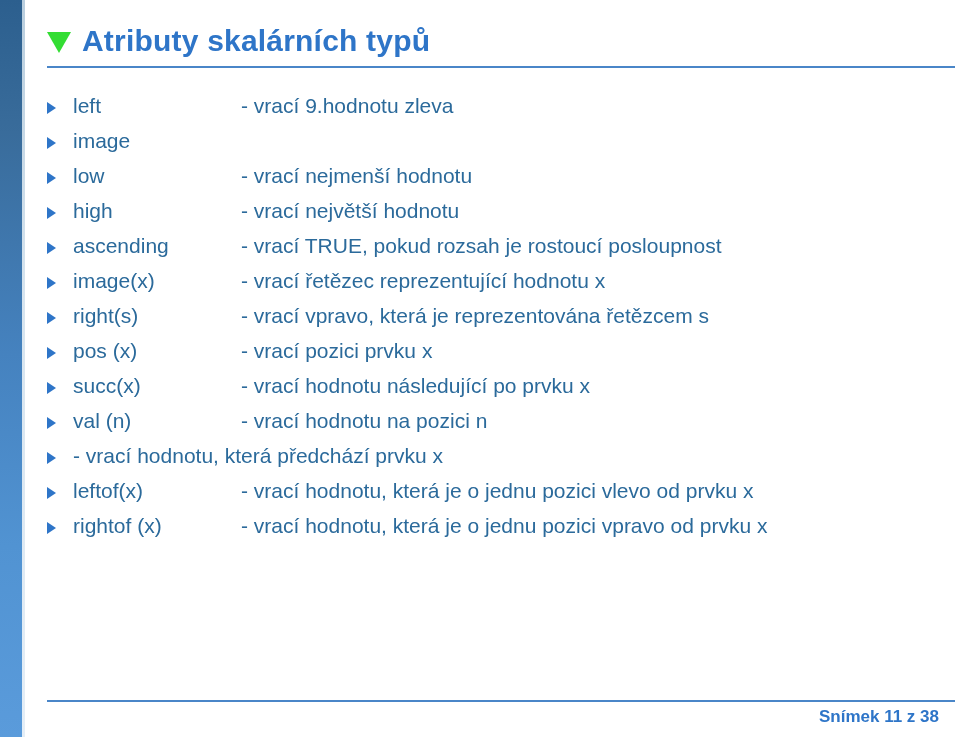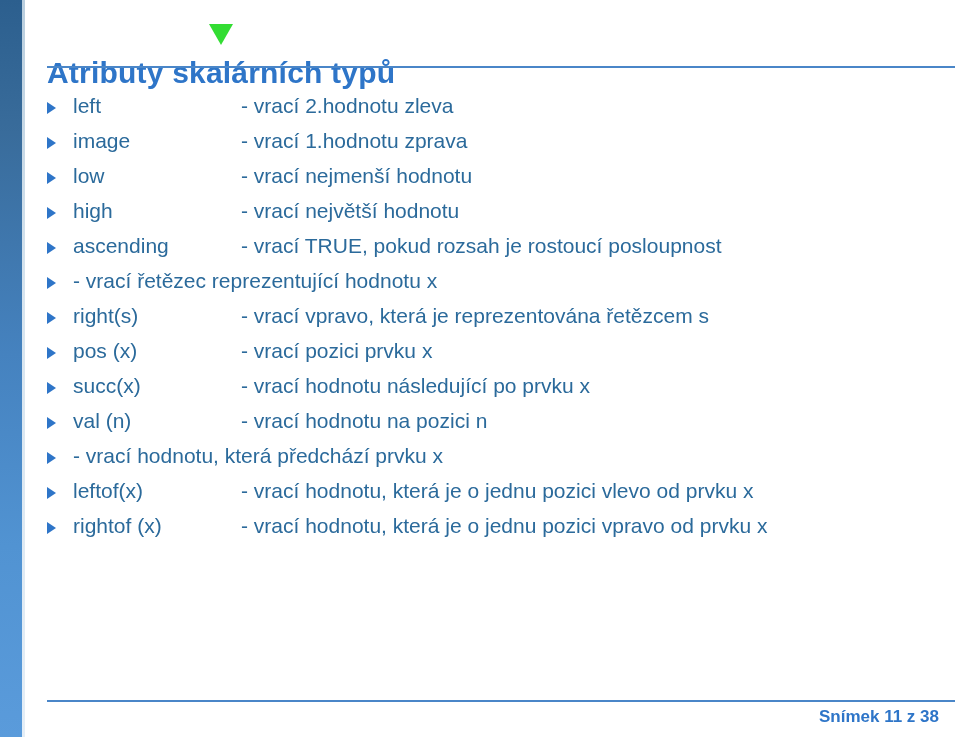--- a/index.html
+++ b/index.html
@@ -38,21 +38,20 @@
 
   
   .title-row {
     position: absolute;
     left: 47px;
     top: 22px;
     display: flex;
     align-items: center;
     gap: 11px;
     height: 38px;
-    flex-direction: column;
   }
   .title-marker {
     width: 0;
     height: 0;
     border-left: 12px solid transparent;
     border-right: 12px solid transparent;
     border-top: 21px solid #33DD33;
     flex: 0 0 auto;
     margin-top: 2px;
   }
@@ -144,28 +143,27 @@
     <div class="title-text">Atributy skalárních typů</div>
   </div>
   <div class="title-rule"></div>
 
   <div class="attr-list">
       <div class="attr-row">
         <span class="bullet">
           <span class="bullet-tri"></span>
         </span>
         <span class="attr-name">left</span>
-        <span class="attr-desc">- vrací 2.hodnotu zleva</span>
+        <span class="attr-desc">- vrací 9.hodnotu zleva</span>
       </div>
       <div class="attr-row">
         <span class="bullet">
           <span class="bullet-tri"></span>
         </span>
         <span class="attr-name">image</span>
-        <span class="attr-desc">- vrací 1.hodnotu zprava</span>
       </div>
       <div class="attr-row">
         <span class="bullet">
           <span class="bullet-tri"></span>
         </span>
         <span class="attr-name">low</span>
         <span class="attr-desc">- vrací nejmenší hodnotu</span>
       </div>
       <div class="attr-row">
         <span class="bullet">
@@ -178,20 +176,21 @@
         <span class="bullet">
           <span class="bullet-tri"></span>
         </span>
         <span class="attr-name">ascending</span>
         <span class="attr-desc">- vrací TRUE, pokud rozsah je rostoucí posloupnost</span>
       </div>
       <div class="attr-row">
         <span class="bullet">
           <span class="bullet-tri"></span>
         </span>
+        <span class="attr-name">image(x)</span>
         <span class="attr-desc">- vrací řetězec reprezentující hodnotu x</span>
       </div>
       <div class="attr-row">
         <span class="bullet">
           <span class="bullet-tri"></span>
         </span>
         <span class="attr-name">right(s)</span>
         <span class="attr-desc">- vrací vpravo, která je reprezentována řetězcem s</span>
       </div>
       <div class="attr-row">

